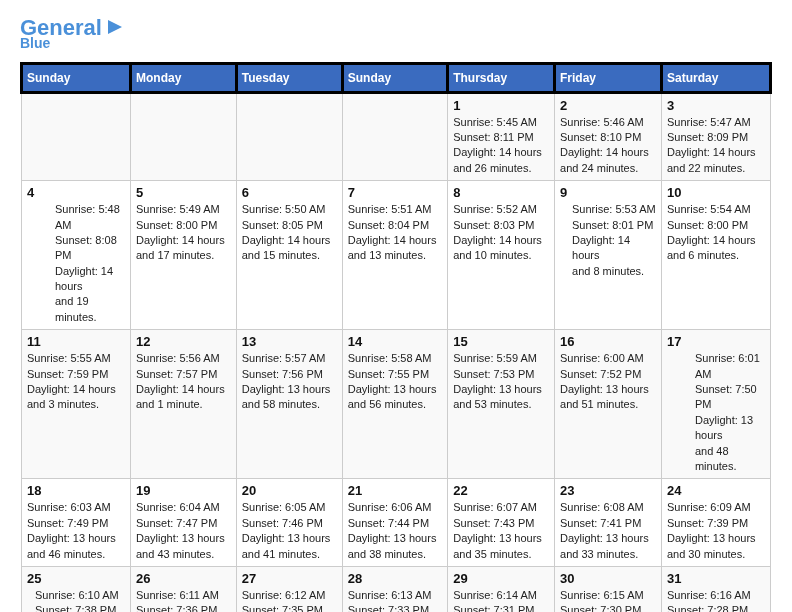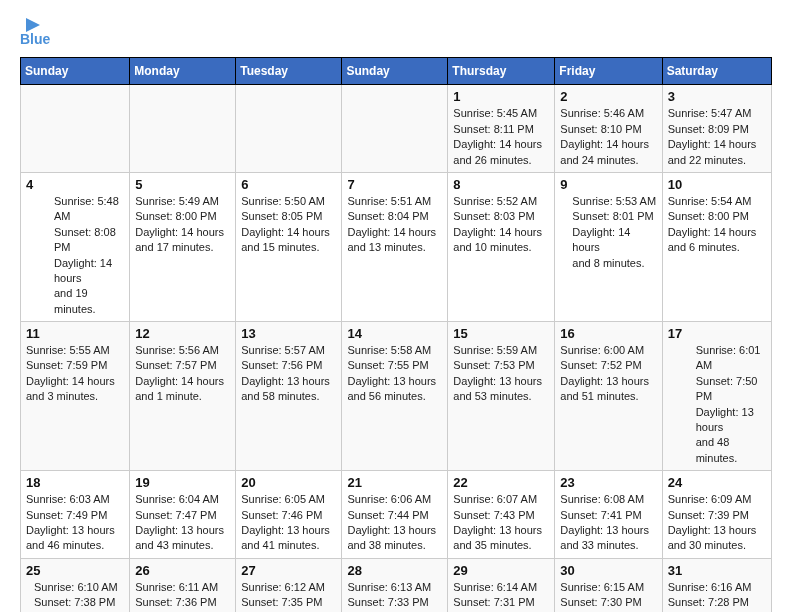--- a/index.html
+++ b/index.html
@@ -43,21 +43,21 @@
       border-collapse: collapse;
       font-size: 11px;
     }
     thead tr th {
       background: #3a6bbf;
       color: #fff;
       font-weight: bold;
       font-size: 12px;
       padding: 6px 4px;
       text-align: left;
-      border: 1px solid #000000;
+      border: 3px solid #000000;
     }
     tbody tr td {
       border: 1px solid #ccc;
       vertical-align: top;
       padding: 4px 5px;
       height: 78px;
       width: 113px;
       background: #fff;
     }
     tbody tr:nth-child(odd) td {
@@ -76,20 +76,23 @@
     }
     .empty { background: #fff !important; }
     tbody tr:nth-child(odd) .empty { background: #f9f9f9 !important; }
   </style>
 </head>
 <body>
 
 <div class="header">
   <div class="logo">
     <div style="display:flex;align-items:center;">
+      <span class="logo-text">
+        <span>General</span>
+      </span>
       <svg width="22" height="22" viewBox="0 0 22 22" style="margin-left:2px;margin-top:-2px;">
         <polygon points="4,4 18,11 4,18" fill="#4a90d9"></polygon>
       </svg>
     </div>
     <div style="display:flex;align-items:center;margin-top:-4px;">
       <span class="logo-text" style="color:#4a90d9;font-size:14px;font-weight:bold;">Blue</span>
     </div>
   </div>
   <div class="title-block">
     <div class="month-title"></div>

